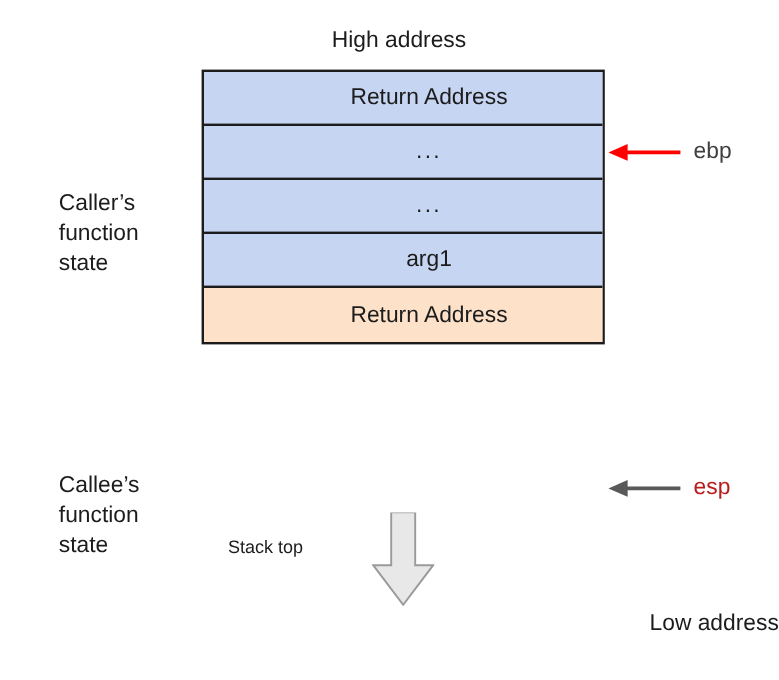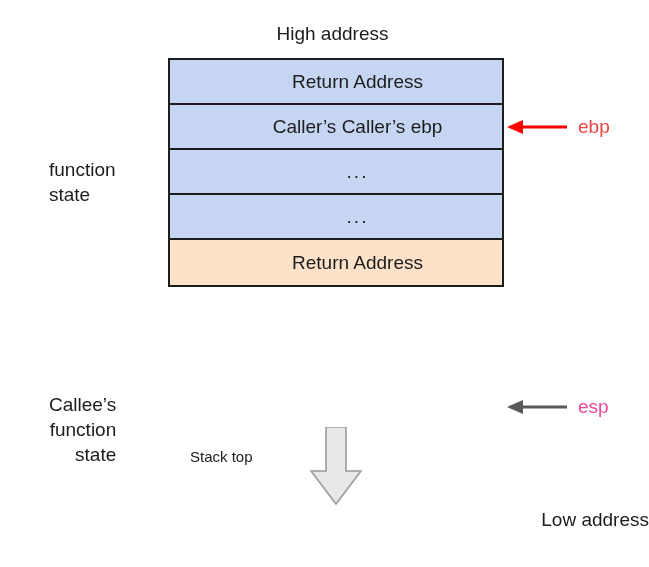--- a/index.html
+++ b/index.html
@@ -77,42 +77,42 @@
 
   
   .side-label {
     position: absolute;
     font-size: 19px;
     line-height: 25px;
     color: #1c1c1c;
     white-space: nowrap;
   }
   #caller-state-label { left: 49px; top: 157px; }
-  #callee-state-label { left: 49px; top: 392px; text-align: right; }
+  #callee-state-label { left: 49px; top: 392px; }
 
   
   .pointer-row {
     position: absolute;
     display: flex;
     align-items: center;
     height: 20px;
   }
   #ebp-pointer { left: 507px; top: 117px; }
   #esp-pointer { left: 507px; top: 397px; }
 
   .ptr-arrow { display: block; }
 
   .ptr-label {
     font-size: 19px;
     line-height: 20px;
     white-space: nowrap;
     margin-left: 9px;
   }
-  #ebp-pointer .ptr-label { color: #ef4444; }
-  #esp-pointer .ptr-label { color: #ec4899; }
+  #ebp-pointer .ptr-label { color: #404040; }
+  #esp-pointer .ptr-label { color: #b91c1c; }
 
   
   #down-arrow {
     position: absolute;
     left: 310px;
     top: 427px;
     width: 52px;
     height: 78px;
   }
 </style>
@@ -120,42 +120,43 @@
 <body>
 
 <div class="caption" id="high-address-label"><span class="inner">High address</span></div>
 
 <div id="stack-table">
 
   <div class="stack-row blue">
     <span>Return Address</span>
   </div>
 
-  <div class="stack-row blue">
-    <span>Caller’s Caller’s ebp</span>
-  </div>
 
   <div class="stack-row blue ellipsis">
     <span>...</span>
   </div>
 
 
   <div class="stack-row blue ellipsis">
     <span>...</span>
   </div>
 
 
+  <div class="stack-row blue">
+    <span>arg1</span>
+  </div>
 
   <div class="stack-row peach">
     <span>Return Address</span>
   </div>
 
 </div>
 
 <div class="side-label" id="caller-state-label">
+  <div>Caller’s</div>
   <div>function</div>
   <div>state</div>
 </div>
 
 <div class="side-label" id="callee-state-label">
   <div>Callee’s</div>
   <div>function</div>
   <div>state</div>
 </div>
 

